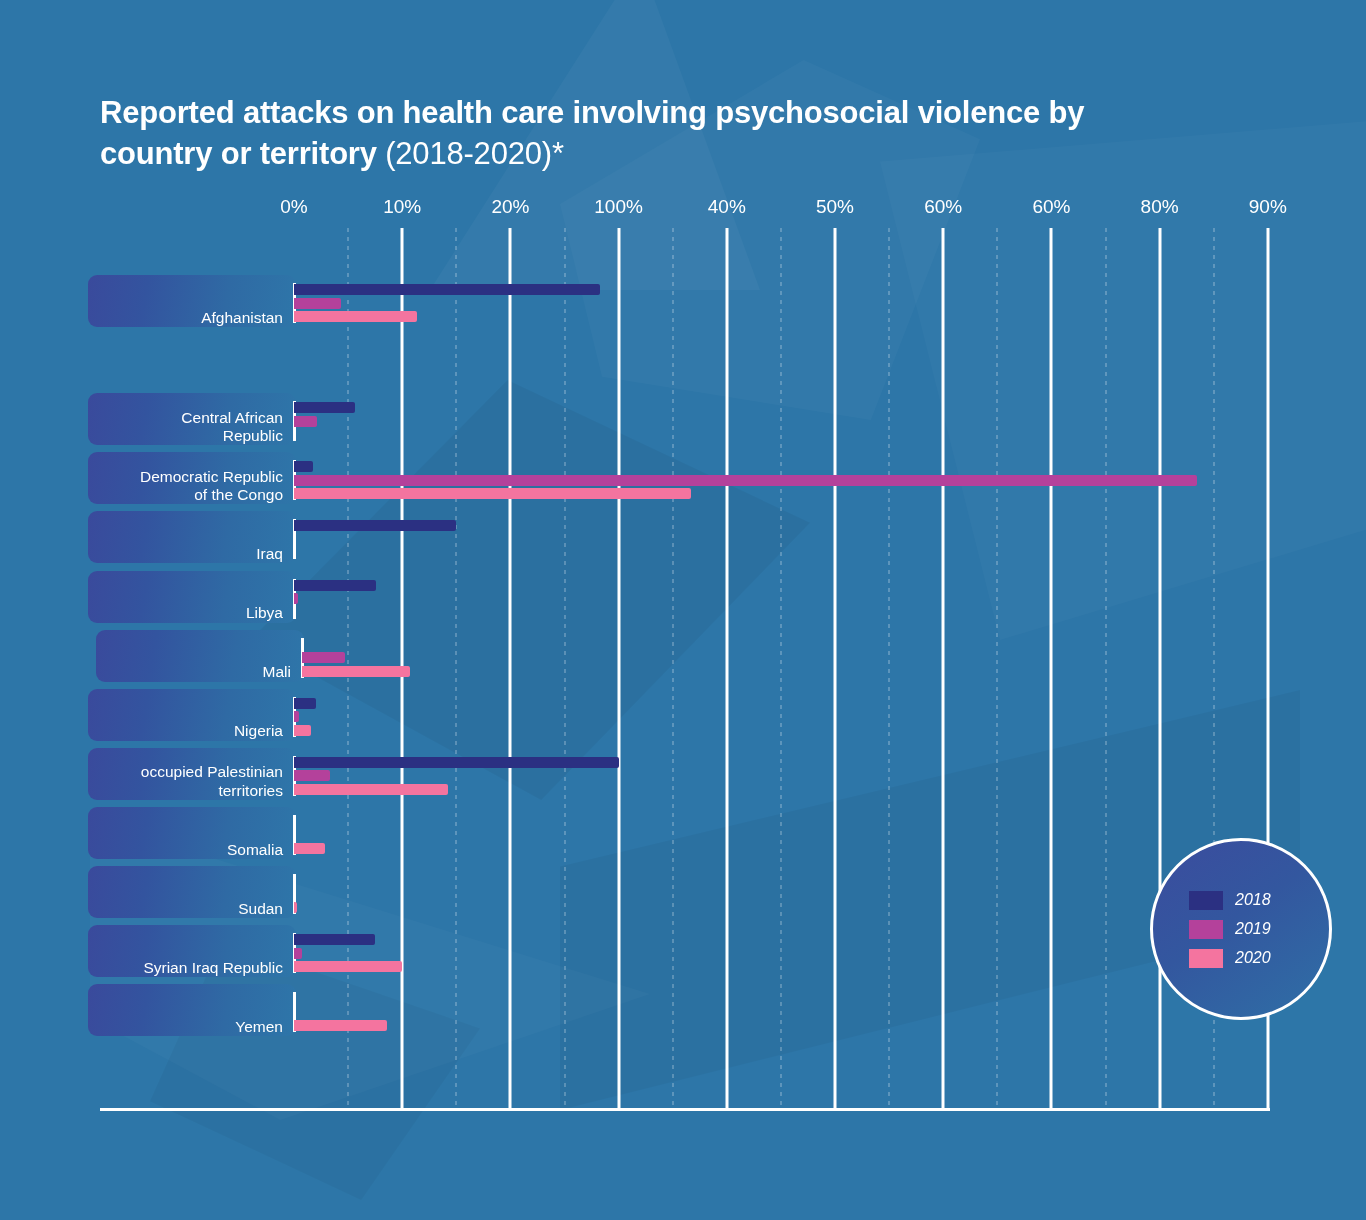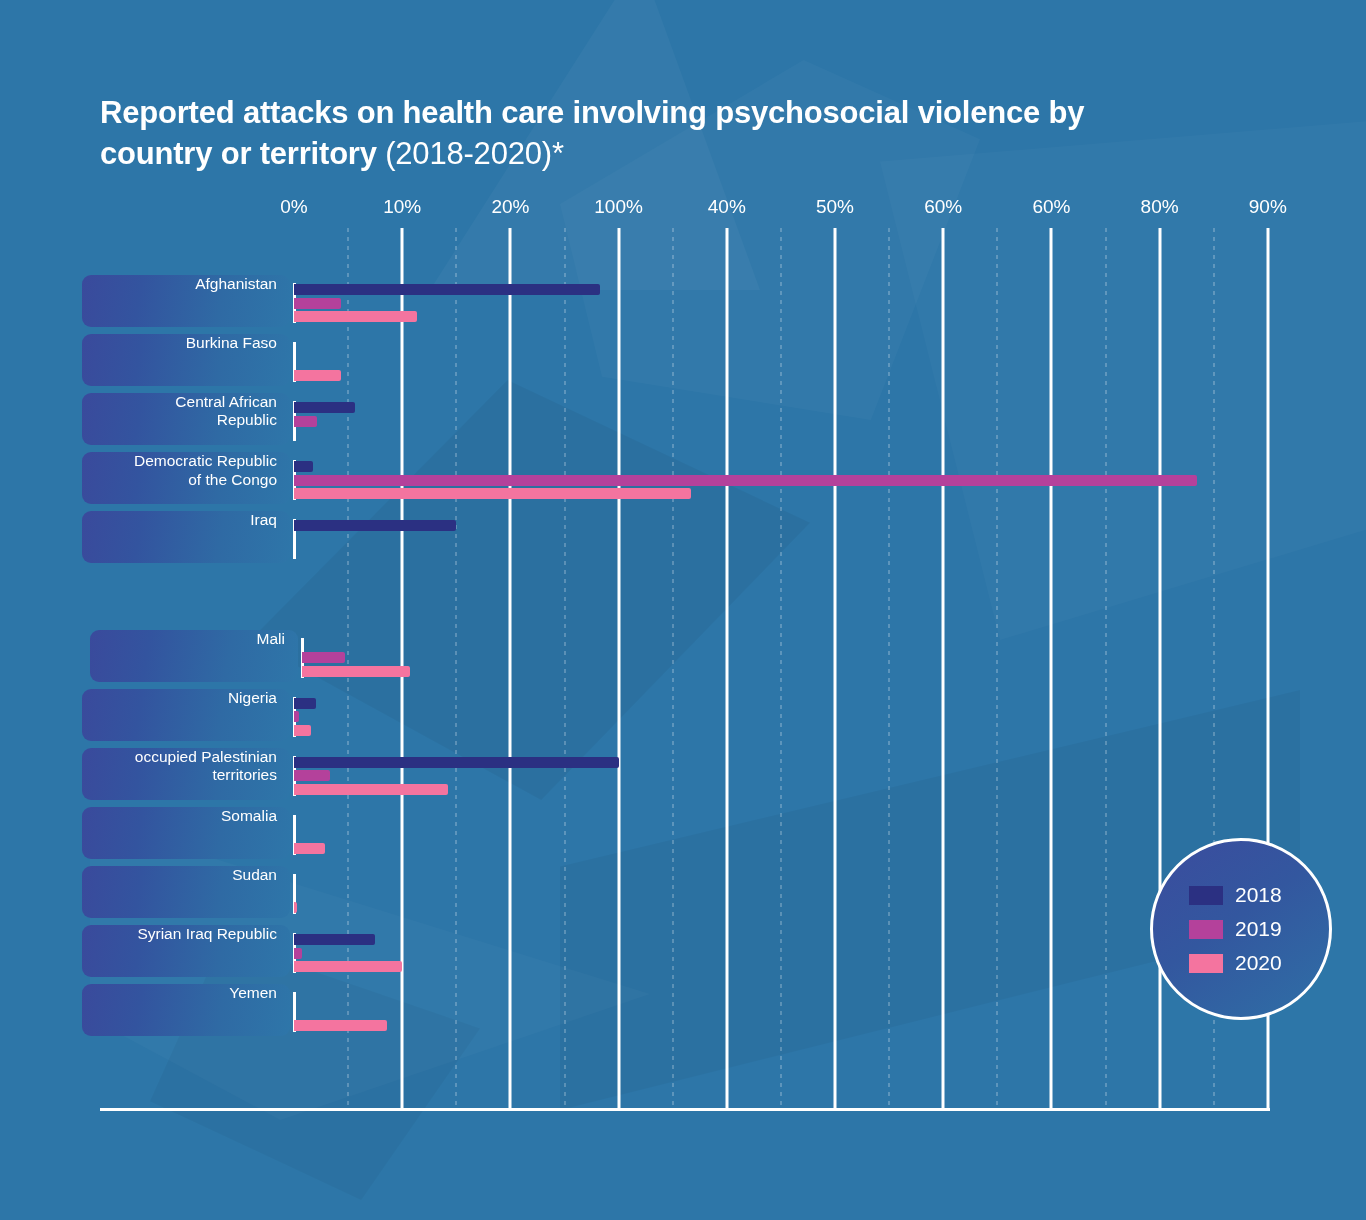--- a/index.html
+++ b/index.html
@@ -67,24 +67,24 @@
   }
   .baseline {
     position: absolute; left: 100px; top: 1108px; width: 1170px; height: 3px;
     background: #ffffff;
   }
 
   
   .rows { position: absolute; left: 0; top: 0; width: 1366px; height: 1080px; }
   .row { position: absolute; left: 0; width: 1366px; }
   .pill {
-    position: absolute; left: 82px; top: 0; width: 208px; height: 52px;
+    position: absolute; left: 88px; top: 0; width: 208px; height: 52px;
     border-radius: 9px;
     background: linear-gradient(100deg, #3a4a9c 0%, #33549f 28%, #2f6aa4 66%, #2e76a9 100%);
-    display: flex; align-items: flex-start; justify-content: flex-end;
+    display: flex; align-items: flex-end; justify-content: flex-end;
   }
   .pill-label {
     color: #ffffff; font-size: 15.5px; line-height: 1.18; text-align: right;
     padding-right: 13px; white-space: pre-line;
   }
   .row-axis {
     position: absolute; left: 293px; width: 3px; background: #ffffff;
   }
   .bar { position: absolute; left: 294px; border-radius: 0 2px 2px 0; }
 
@@ -92,21 +92,21 @@
   .legend {
     position: absolute; left: 1150px; top: 838px; width: 182px; height: 182px;
     border-radius: 50%;
     background: linear-gradient(145deg, #3b4c9e 0%, #33579f 45%, #2f6fa6 100%);
     border: 3px solid #ffffff;
     display: flex; flex-direction: column; justify-content: center;
     padding-left: 36px; gap: 10px;
   }
   .legend-row { display: flex; align-items: center; gap: 12px; }
   .legend-swatch { width: 34px; height: 19px; }
-  .legend-text { color: #ffffff; font-size: 21px; }
+  .legend-text { color: #ffffff; font-size: 16px; font-style: italic; }
 
   
   .footnote {
     position: absolute; left: 100px; top: 1140px; width: 1200px;
     color: #ffffff; font-size: 15.5px; letter-spacing: 0.1px;
   }
 </style>
 </head>
 <body>
 
@@ -161,27 +161,20 @@
   <div class="rows" id="rows">
       <div class="row" style="top: 275px; height: 52px;">
         <div class="pill">
           <div class="pill-label">Afghanistan</div>
         </div>
         <div class="row-axis" style="top: 8px; height: 40px;"></div>
         <div class="bar" title="Afghanistan — 2018: 28.3%" style="top: 9px; height: 11px; width: 306.206px; background: rgb(43, 48, 130);"></div>
         <div class="bar" title="Afghanistan — 2019: 4.3%" style="top: 22.5px; height: 11px; width: 46.526px; background: rgb(180, 65, 155);"></div>
         <div class="bar" title="Afghanistan — 2020: 11.4%" style="top: 36px; height: 11px; width: 123.348px; background: rgb(244, 116, 159);"></div>
       </div>
-      <div class="row" style="top: 334.1px; height: 52px;">
-        <div class="pill">
-          <div class="pill-label">Burkina Faso</div>
-        </div>
-        <div class="row-axis" style="top: 8px; height: 40px;"></div>
-        <div class="bar" title="Burkina Faso — 2020: 4.3%" style="top: 36px; height: 11px; width: 46.526px; background: rgb(244, 116, 159);"></div>
-      </div>
       <div class="row" style="top: 393.2px; height: 52px;">
         <div class="pill">
           <div class="pill-label">Central African
 Republic</div>
         </div>
         <div class="row-axis" style="top: 8px; height: 40px;"></div>
         <div class="bar" title="Central African Republic — 2018: 5.6%" style="top: 9px; height: 11px; width: 60.592px; background: rgb(43, 48, 130);"></div>
         <div class="bar" title="Central African Republic — 2019: 2.1%" style="top: 22.5px; height: 11px; width: 22.722px; background: rgb(180, 65, 155);"></div>
       </div>
       <div class="row" style="top: 452.3px; height: 52px;">
@@ -193,20 +186,28 @@
         <div class="bar" title="Democratic Republic of the Congo — 2018: 1.8%" style="top: 9px; height: 11px; width: 19.476px; background: rgb(43, 48, 130);"></div>
         <div class="bar" title="Democratic Republic of the Congo — 2019: 83.5%" style="top: 22.5px; height: 11px; width: 903.47px; background: rgb(180, 65, 155);"></div>
         <div class="bar" title="Democratic Republic of the Congo — 2020: 36.7%" style="top: 36px; height: 11px; width: 397.094px; background: rgb(244, 116, 159);"></div>
       </div>
       <div class="row" style="top: 511.4px; height: 52px;">
         <div class="pill">
           <div class="pill-label">Iraq</div>
         </div>
         <div class="row-axis" style="top: 8px; height: 40px;"></div>
         <div class="bar" title="Iraq — 2018: 15%" style="top: 9px; height: 11px; width: 162.3px; background: rgb(43, 48, 130);"></div>
+      </div>
+      <div class="row" style="top: 570.5px; height: 52px;">
+        <div class="pill">
+          <div class="pill-label">Libya</div>
+        </div>
+        <div class="row-axis" style="top: 8px; height: 40px;"></div>
+        <div class="bar" title="Libya — 2018: 7.6%" style="top: 9px; height: 11px; width: 82.232px; background: rgb(43, 48, 130);"></div>
+        <div class="bar" title="Libya — 2019: 0.4%" style="top: 22.5px; height: 11px; width: 4.328px; background: rgb(180, 65, 155);"></div>
       </div>
       <div class="row" style="top: 629.6px; height: 52px; margin-left: 8px;">
         <div class="pill">
           <div class="pill-label">Mali</div>
         </div>
         <div class="row-axis" style="top: 8px; height: 40px;"></div>
         <div class="bar" title="Mali — 2019: 4%" style="top: 22.5px; height: 11px; width: 43.28px; background: rgb(180, 65, 155);"></div>
         <div class="bar" title="Mali — 2020: 10%" style="top: 36px; height: 11px; width: 108.2px; background: rgb(244, 116, 159);"></div>
       </div>
       <div class="row" style="top: 688.7px; height: 52px;">

